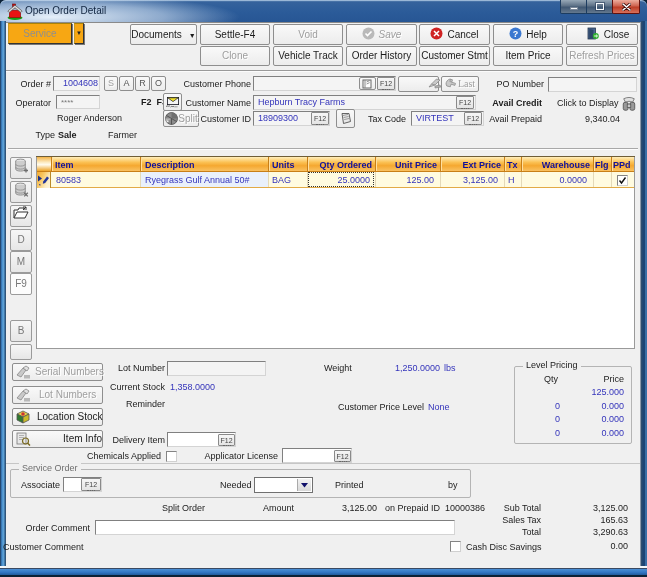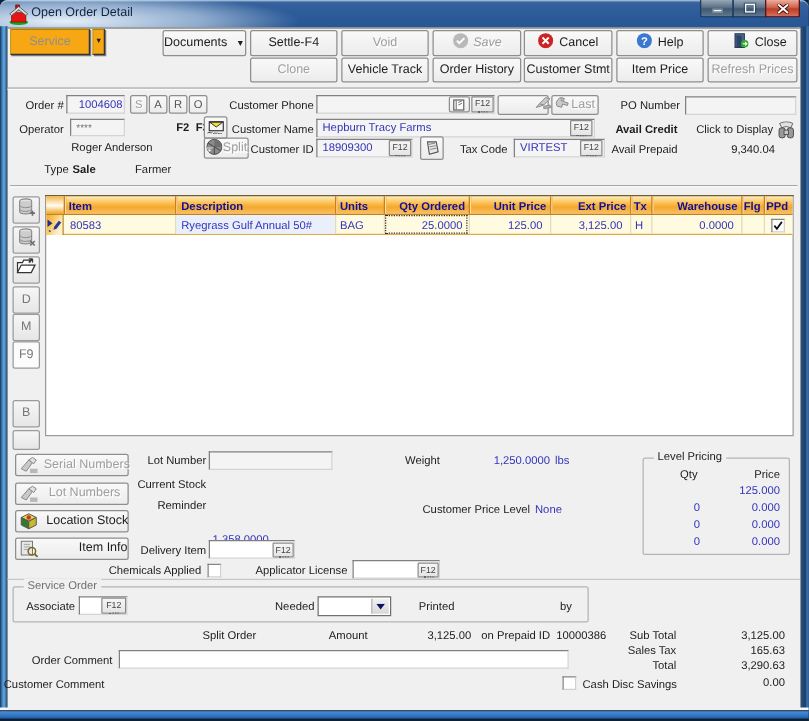--- a/index.html
+++ b/index.html
@@ -117,21 +117,21 @@
       <rect x="1" y="1" width="8" height="8" fill="#fdfdfd" stroke="#666" stroke-width="1"></rect>
       <path d="M3 1v8" stroke="#888" stroke-width="1"></path>
       <path d="M4.6 3l3-1.4M4.6 5l3-1.4" stroke="#777" stroke-width="0.8"></path>
     </svg></div>
 <div class="f12" style="left:377px;top:77px;width:18px;height:13px;line-height:12px;">F12</div>
 <div class="tb d" style="left:398px;top:76px;width:41px;height:16px;line-height:14px;padding-left:29px;"><svg width="14" height="11" viewBox="0 0 14 11" style="vertical-align:-2px;margin-right:1px;">
       <path d="M1 9l6-2 5-5-3.5-1-5 5z" fill="#c9c9c9" stroke="#8a8a8a" stroke-width="0.8"></path>
       <path d="M3.5 6l3.5 1" stroke="#8a8a8a" stroke-width="0.8"></path>
       <path d="M7 10l6-1-1-2-5 1z" fill="#b0b0b0" stroke="#8a8a8a" stroke-width="0.7"></path>
     </svg>Clear</div>
-<div class="tb d" style="left:441px;top:76px;width:38px;height:16px;line-height:14px;"><svg width="12" height="11" viewBox="0 0 12 11" style="vertical-align:-2px;margin-right:1px;">
+<div class="tb d" style="left:441px;top:76px;width:38px;height:16px;line-height:14px;font-family:Liberation Serif, serif;"><svg width="12" height="11" viewBox="0 0 12 11" style="vertical-align:-2px;margin-right:1px;">
       <path d="M1 6c0-2 1.5-4.5 4-5l2.5 0.8-0.8 2.4 3.8 1.2-0.6 2-3.8-1.2-0.8 2.6L1.8 8z" fill="#c9c9c9" stroke="#8a8a8a" stroke-width="0.8"></path>
       <path d="M5.5 1.3L4.8 3.5l2 0.6" fill="none" stroke="#8a8a8a" stroke-width="0.7"></path>
     </svg>Last</div>
 <div class="lbl r" style="left:460px;top:78px;width:84px;">PO Number</div>
 <div class="inp" style="left:548px;top:77px;width:89px;height:15px;"></div>
 
 <div class="lbl r" style="left:0px;top:97px;width:51px;">Operator</div>
 <div class="inp" style="left:56px;top:95px;width:44px;height:14px;">
     <span style="position:absolute;left:4px;top:2px;font-size:8px;color:#777;">****</span>
   </div>
@@ -294,21 +294,21 @@
     <circle cx="9.5" cy="9" r="3" fill="none" stroke="#7a6a20" stroke-width="1.2"></circle>
     <path d="M11.7 11.2l2.3 2.3" stroke="#7a6a20" stroke-width="1.5"></path>
   </svg>
 
 <div class="lbl r" style="left:85px;top:362px;width:80px;">Lot Number</div>
 <div class="inp" style="left:167px;top:361px;width:99px;height:15px;"></div>
 <div class="lbl" style="left:324px;top:362px;">Weight</div>
 <div class="lbl blue r" style="left:373px;top:362px;width:67px;">1,250.0000</div>
 <div class="lbl blue" style="left:444px;top:362px;">lbs</div>
 <div class="lbl r" style="left:85px;top:381px;width:80px;">Current Stock</div>
-<div class="lbl blue" style="left:170px;top:381px;margin-top:44px;">1,358.0000</div>
+<div class="lbl blue" style="left:170px;top:381px;">1,358.0000</div>
 <div class="lbl r" style="left:85px;top:398px;width:80px;">Reminder</div>
 <div class="lbl" style="left:338px;top:401px;">Customer Price Level</div>
 <div class="lbl blue" style="left:428px;top:401px;">None</div>
 <div class="lbl r" style="left:85px;top:434px;width:80px;">Delivery Item</div>
 <div class="inp" style="left:167px;top:432px;width:69px;height:15px;background:#fff;"></div>
 <div class="f12" style="left:218px;top:434px;width:17px;height:12px;line-height:11px;">F12</div>
 <div class="lbl r" style="left:60px;top:450px;width:101px;">Chemicals Applied</div>
 <div class="cb" style="left:166px;top:451px;"></div>
 <div class="lbl r" style="left:190px;top:450px;width:88px;">Applicator License</div>
 <div class="inp" style="left:282px;top:448px;width:70px;height:15px;background:#fff;"></div>

